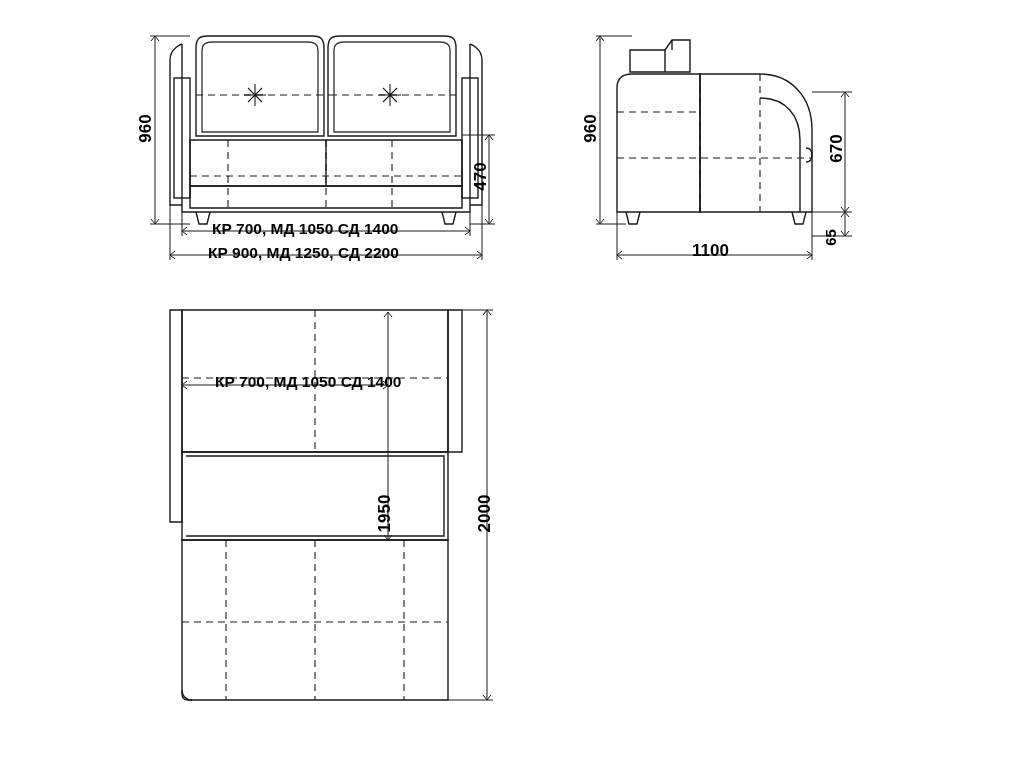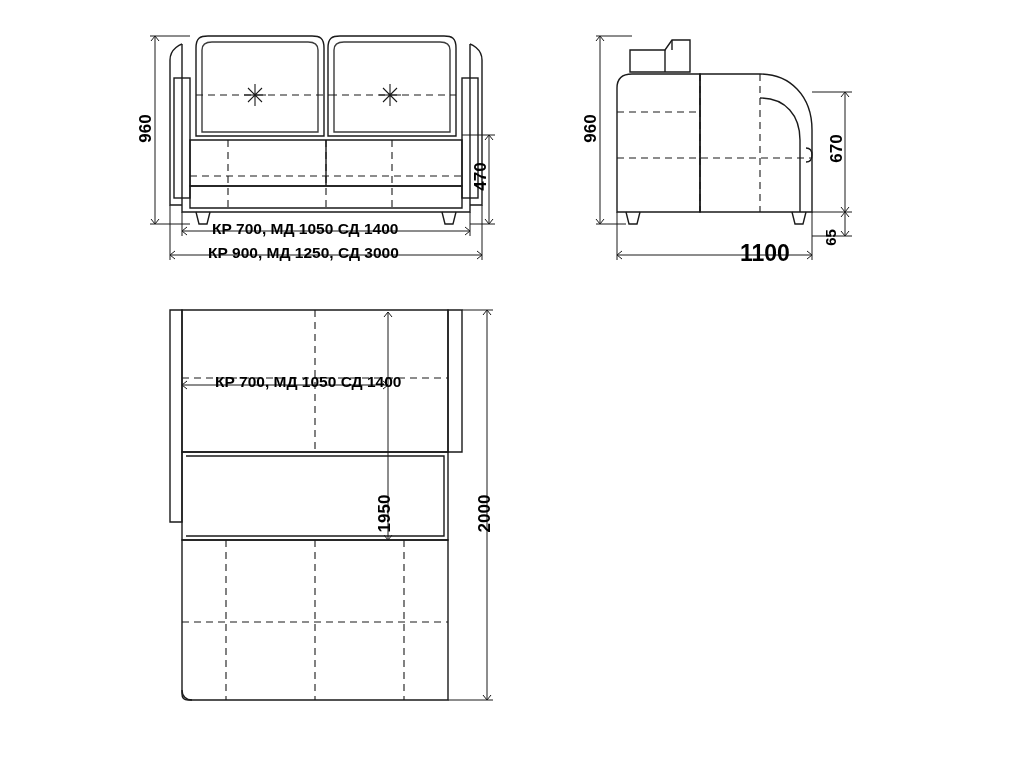--- a/index.html
+++ b/index.html
@@ -223,27 +223,27 @@
 
     </g>
   </svg>
 
   <div class="lbl vert" style="left:131px; top:120px; font-size:17px; transform:rotate(-90deg);">960</div>
 
   <div class="lbl vert" style="left:466px; top:168px; font-size:17px; transform:rotate(-90deg);">470</div>
 
   <div class="lbl" style="left:212px; top:221px; font-size:15.5px;">КР 700, МД 1050 СД 1400</div>
 
-  <div class="lbl" style="left:208px; top:245px; font-size:15.5px;">КР 900, МД 1250, СД 3000</div>
+  <div class="lbl" style="left:208px; top:245px; font-size:15.5px;">КР 900, МД 1250, СД 2200</div>
 
   <div class="lbl vert" style="left:576px; top:120px; font-size:17px; transform:rotate(-90deg);">960</div>
 
   <div class="lbl vert" style="left:822px; top:140px; font-size:17px; transform:rotate(-90deg);">670</div>
 
-  <div class="lbl" style="left:692px; top:242px; font-size:23px;margin-left:48px;">1100</div>
+  <div class="lbl" style="left:692px; top:242px; font-size:17px;">1100</div>
 
   <div class="lbl vert" style="left:822px; top:230px; font-size:15px; transform:rotate(-90deg);">65</div>
 
   <div class="lbl" style="left:215px; top:374px; font-size:15.5px;">КР 700, МД 1050 СД 1400</div>
 
   <div class="lbl vert" style="left:366px; top:505px; font-size:17px; transform:rotate(-90deg);">1950</div>
 
   <div class="lbl vert" style="left:466px; top:505px; font-size:17px; transform:rotate(-90deg);">2000</div>
 
 </div>

